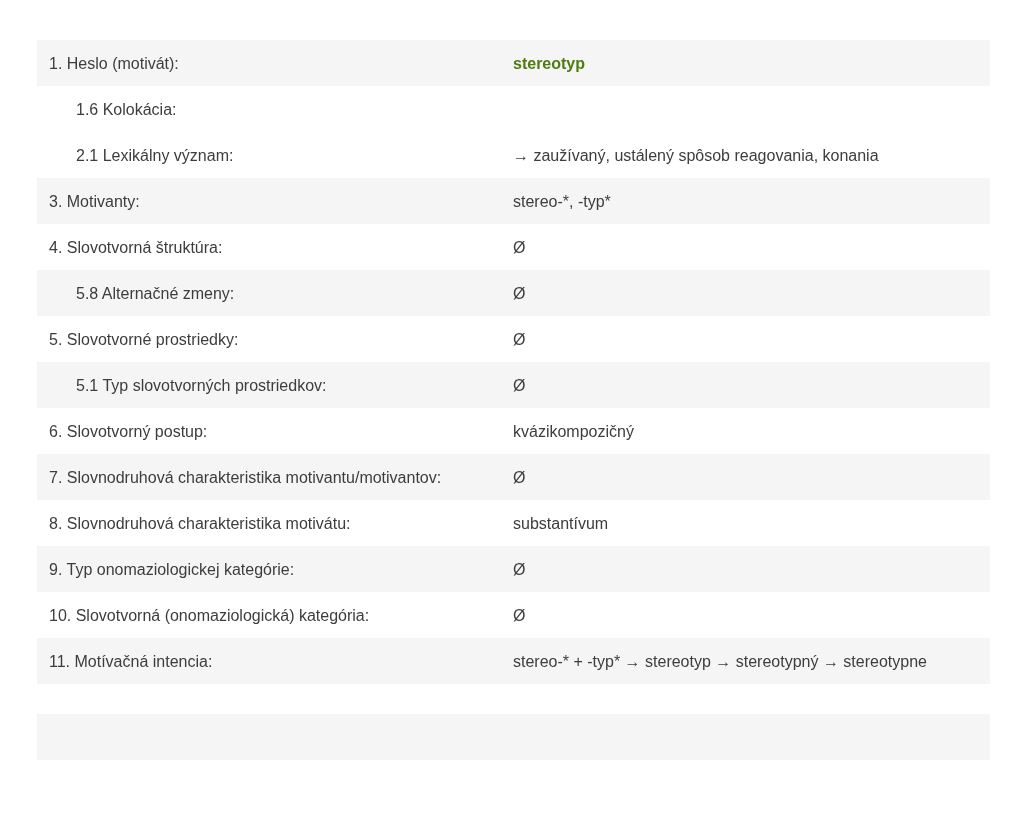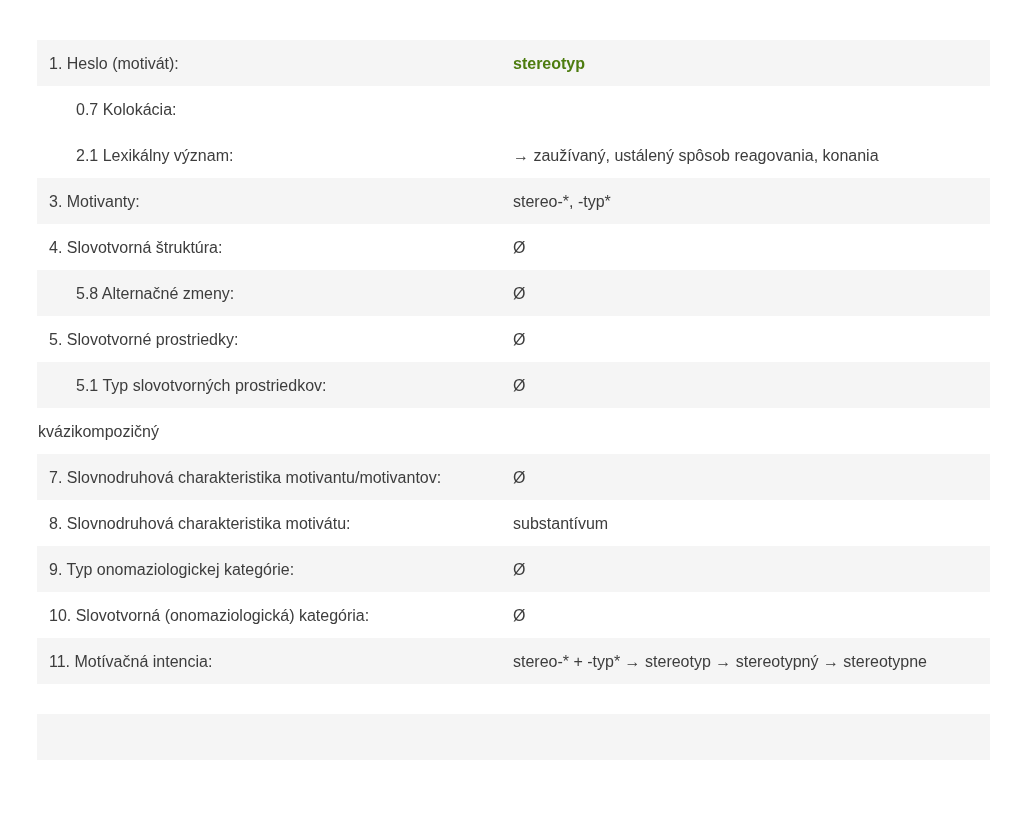--- a/index.html
+++ b/index.html
@@ -64,21 +64,21 @@
     <div class="cell label-cell">
         <span class="txt">1. Heslo (motivát):</span>
       </div>
     <div class="cell value-cell">
         <span class="txt">stereotyp</span>
       </div>
   </div>
 
   <div class="row sub">
     <div class="cell label-cell">
-        <span class="txt">0.7 Kolokácia:</span>
+        <span class="txt">1.6 Kolokácia:</span>
       </div>
     <div class="cell value-cell">
         <span class="txt"></span>
       </div>
   </div>
 
 
   <div class="row sub">
     <div class="cell label-cell">
         <span class="txt">2.1 Lexikálny význam:</span>
@@ -127,20 +127,23 @@
   <div class="row shaded sub">
     <div class="cell label-cell">
         <span class="txt">5.1 Typ slovotvorných prostriedkov:</span>
       </div>
     <div class="cell value-cell">
         <span class="txt">Ø</span>
       </div>
   </div>
 
   <div class="row">
+    <div class="cell label-cell">
+        <span class="txt">6. Slovotvorný postup:</span>
+      </div>
     <div class="cell value-cell">
         <span class="txt">kvázikompozičný</span>
       </div>
   </div>
 
   <div class="row shaded">
     <div class="cell label-cell">
         <span class="txt">7. Slovnodruhová charakteristika motivantu/motivantov:</span>
       </div>
     <div class="cell value-cell">

